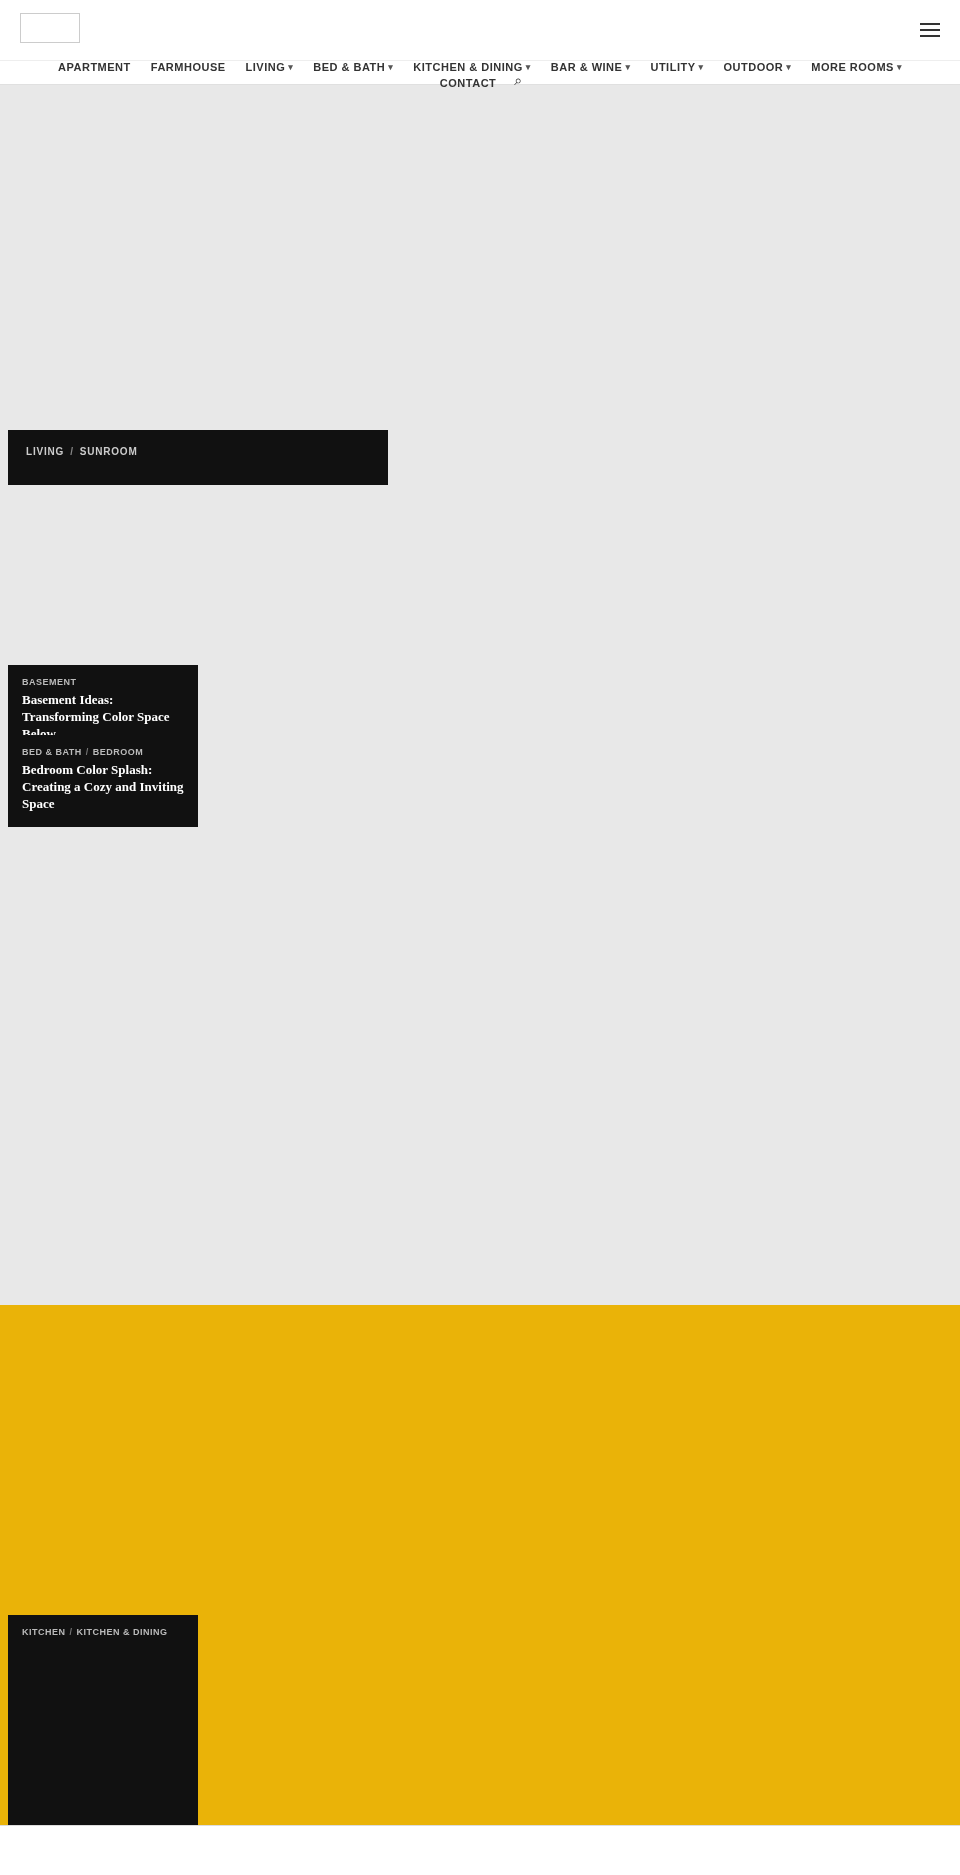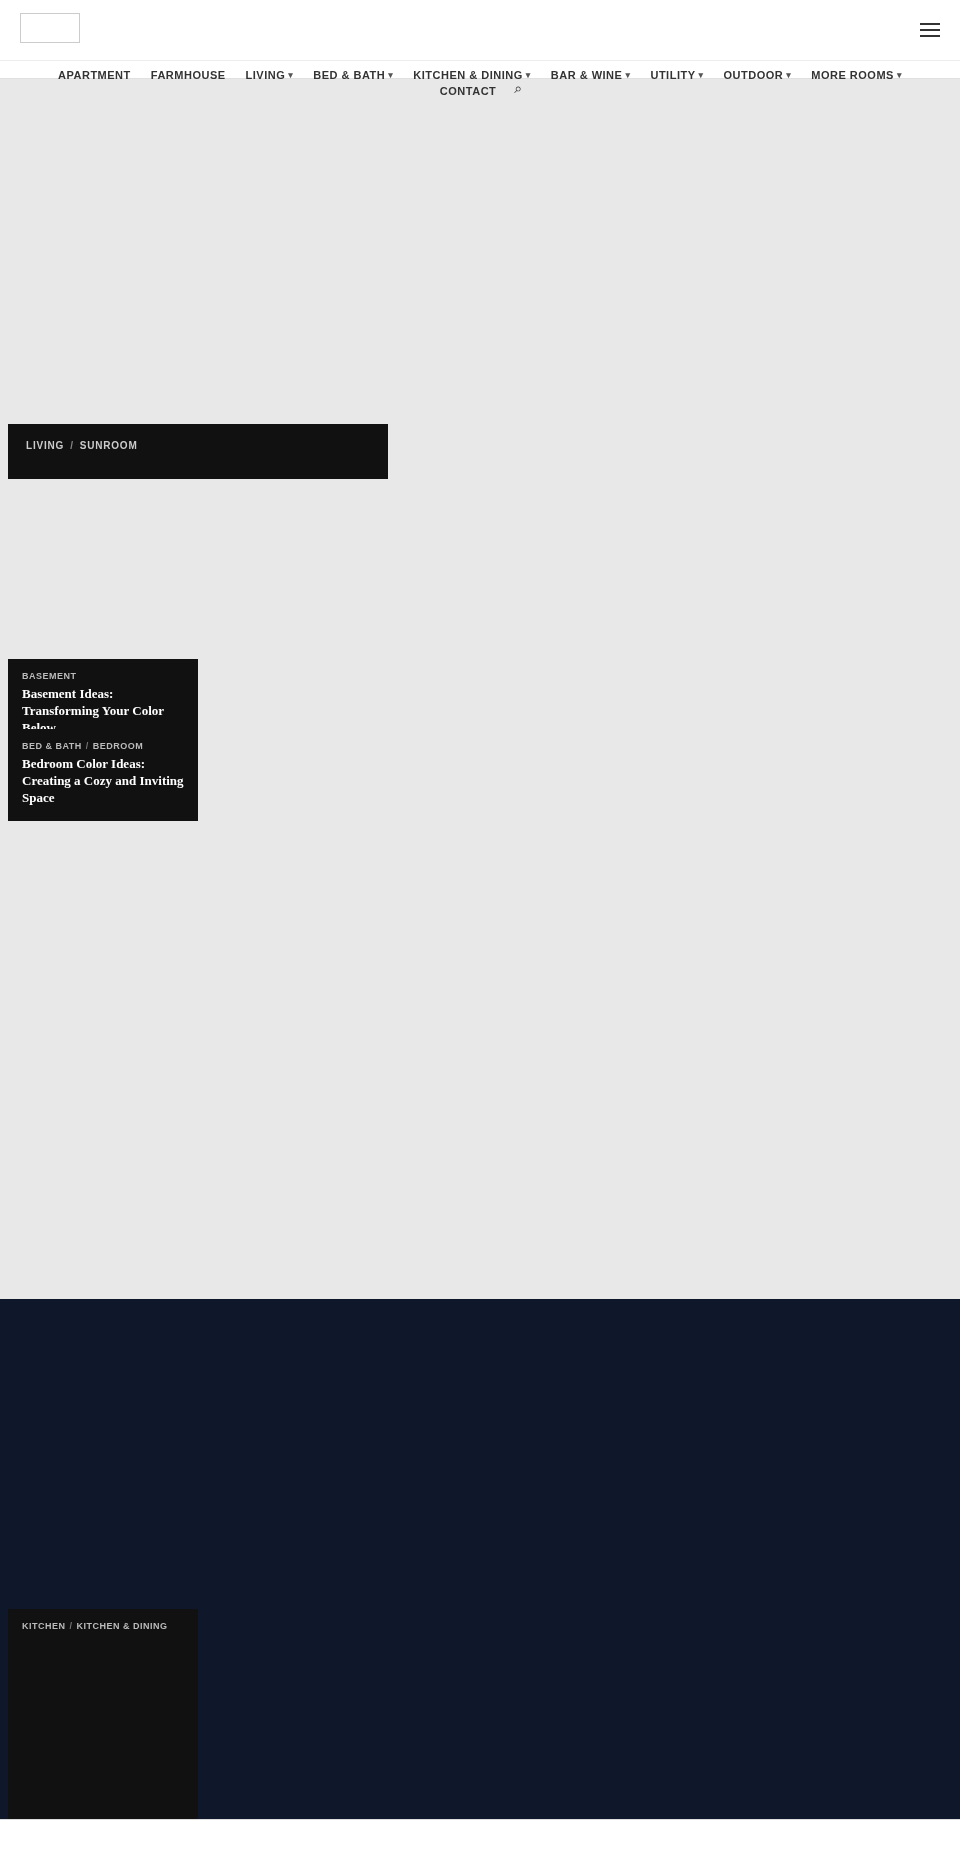--- a/index.html
+++ b/index.html
@@ -35,23 +35,23 @@
       display: block;
       width: 20px;
       height: 2px;
       background: #333;
     }
     .nav-bar {
       display: flex;
       align-items: flex-end;
       justify-content: center;
       flex-wrap: wrap;
-      padding: 8px 10px;
+      padding: 0 10px;
       border-top: 1px solid #eee;
-      height: 18px;
+      height: 24px;
     }
     .nav-item {
       font-family: Arial, Helvetica, sans-serif;
       font-size: 11px;
       font-weight: 600;
       letter-spacing: 0.5px;
       text-transform: uppercase;
       padding: 0 10px;
       cursor: pointer;
       color: #333;
@@ -143,21 +143,21 @@
       font-weight: bold;
       line-height: 1.3;
       color: #fff;
     }
 
     
     .kitchen-cards-area {
       position: relative;
       width: 100%;
       height: 520px;
-      background: #0f172a;
+      background: #eab308;
     }
     .kitchen-card-1 {
       position: absolute;
       bottom: 0;
       left: 8px;
       background: #111;
       color: #fff;
       width: 190px;
       padding: 12px 14px 14px;
     }
@@ -216,29 +216,29 @@
       <span>SUNROOM</span>
     </div>
   </div>
 </div>
 
 <div class="secondary-cards-area">
   <div class="card-small card-small-1">
     <div class="card-small-breadcrumb">
       <span>Basement</span>
     </div>
-    <div class="card-small-title">Basement Ideas: Transforming Your Color Below</div>
+    <div class="card-small-title">Basement Ideas: Transforming Color Space Below</div>
   </div>
   <div class="card-small card-small-2">
     <div class="card-small-breadcrumb">
       <span>Bed &amp; Bath</span>
       <span class="sep">/</span>
       <span>Bedroom</span>
     </div>
-    <div class="card-small-title">Bedroom Color Ideas: Creating a Cozy and Inviting Space</div>
+    <div class="card-small-title">Bedroom Color Splash: Creating a Cozy and Inviting Space</div>
   </div>
 </div>
 
 <div class="kitchen-cards-area">
   <div class="kitchen-card-1">
     <div class="card-small-breadcrumb">
       <span>Kitchen</span>
       <span class="sep">/</span>
       <span>Kitchen &amp; Dining</span>
     </div>

